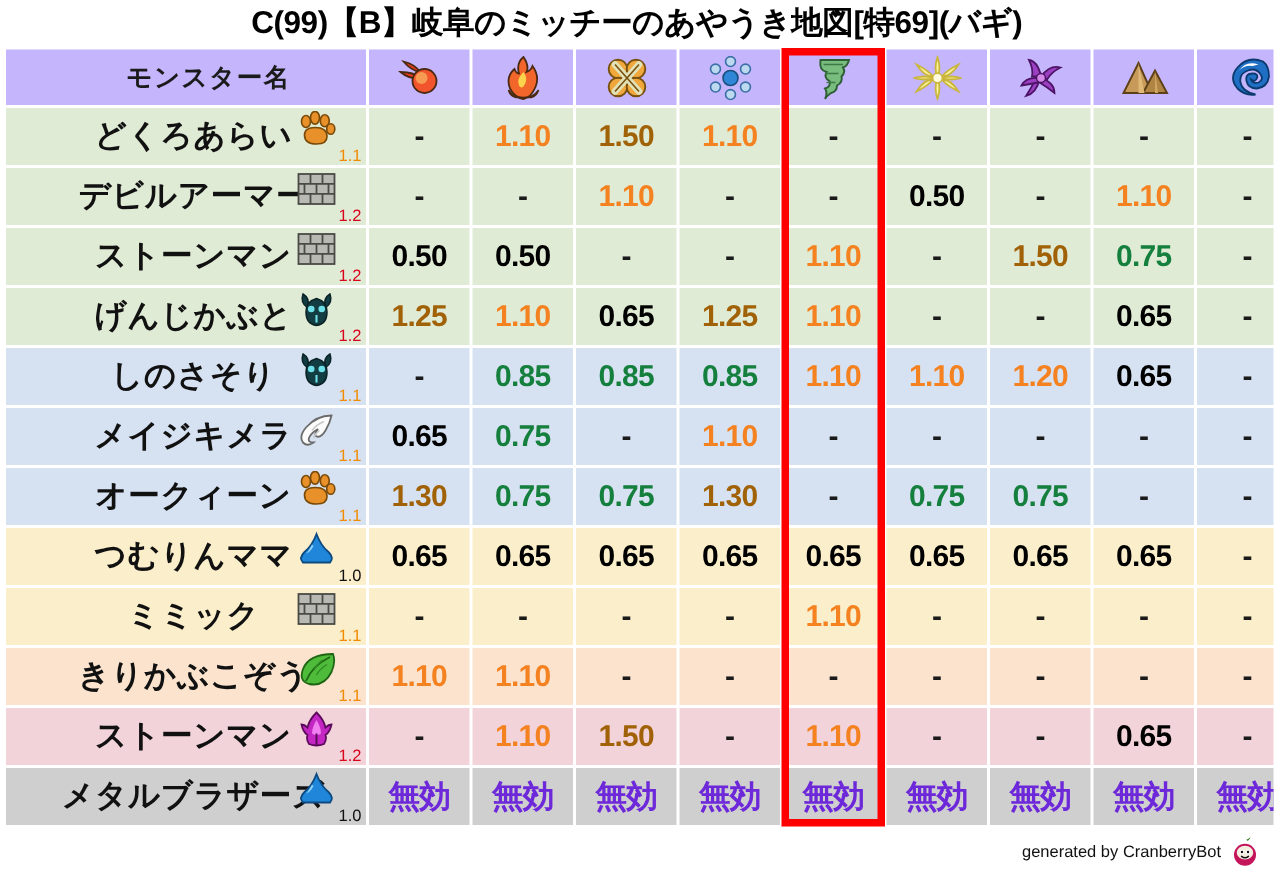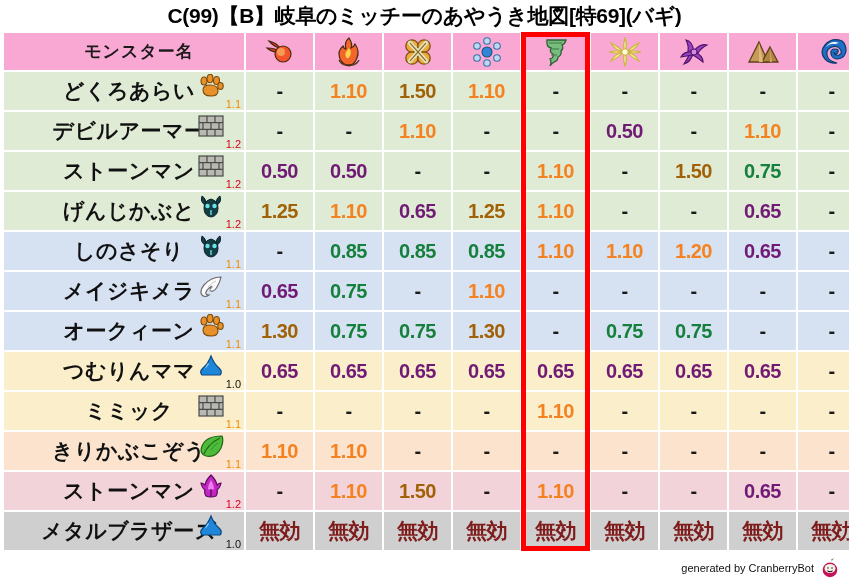--- a/index.html
+++ b/index.html
@@ -42,21 +42,21 @@
     vertical-align: middle;
     font-weight: bold;
   }
   
   col.c-name { width: 240px; }
   col.c-el   { width: 67px; }
 
   
   tr.head-row td {
     height: 37px;
-    background: #f9a8d4;
+    background: #c4b5fd;
     text-align: center;
   }
   td.head-name {
     font-size: 17px;
     font-weight: normal;
     color: #1a1a1a;
     letter-spacing: 1px;
     text-align: center;
     padding-left: 30px !important;
     box-sizing: border-box;
@@ -116,23 +116,23 @@
   
   td.val-cell {
     height: 38px;
     font-size: 20px;
     font-weight: bold;
     letter-spacing: -0.5px;
   }
   .v-dash   { color: #1a1a1a; font-size: 20px; }
   .v-orange { color: #f58220; }
   .v-red    { color: #a16207; }
-  .v-navy   { color: #701a75; margin-top: 40px; }
+  .v-navy   { color: #000000; margin-top: 40px; }
   .v-blue   { color: #15803d; }
-  .v-mukou  { color: #7f1d1d; font-size: 21px; margin-top: 40px; }
+  .v-mukou  { color: #6d28d9; font-size: 21px; margin-top: 40px; }
 
   
   .bg-green  td { background: #e0ebd5; }
   .bg-blue   td { background: #d6e2f2; }
   .bg-cream  td { background: #fbeeca; }
   .bg-peach  td { background: #fbe3ce; }
   .bg-pink   td { background: #f2d3d9; }
   .bg-gray   td { background: #cfcfcf; }
 
   

